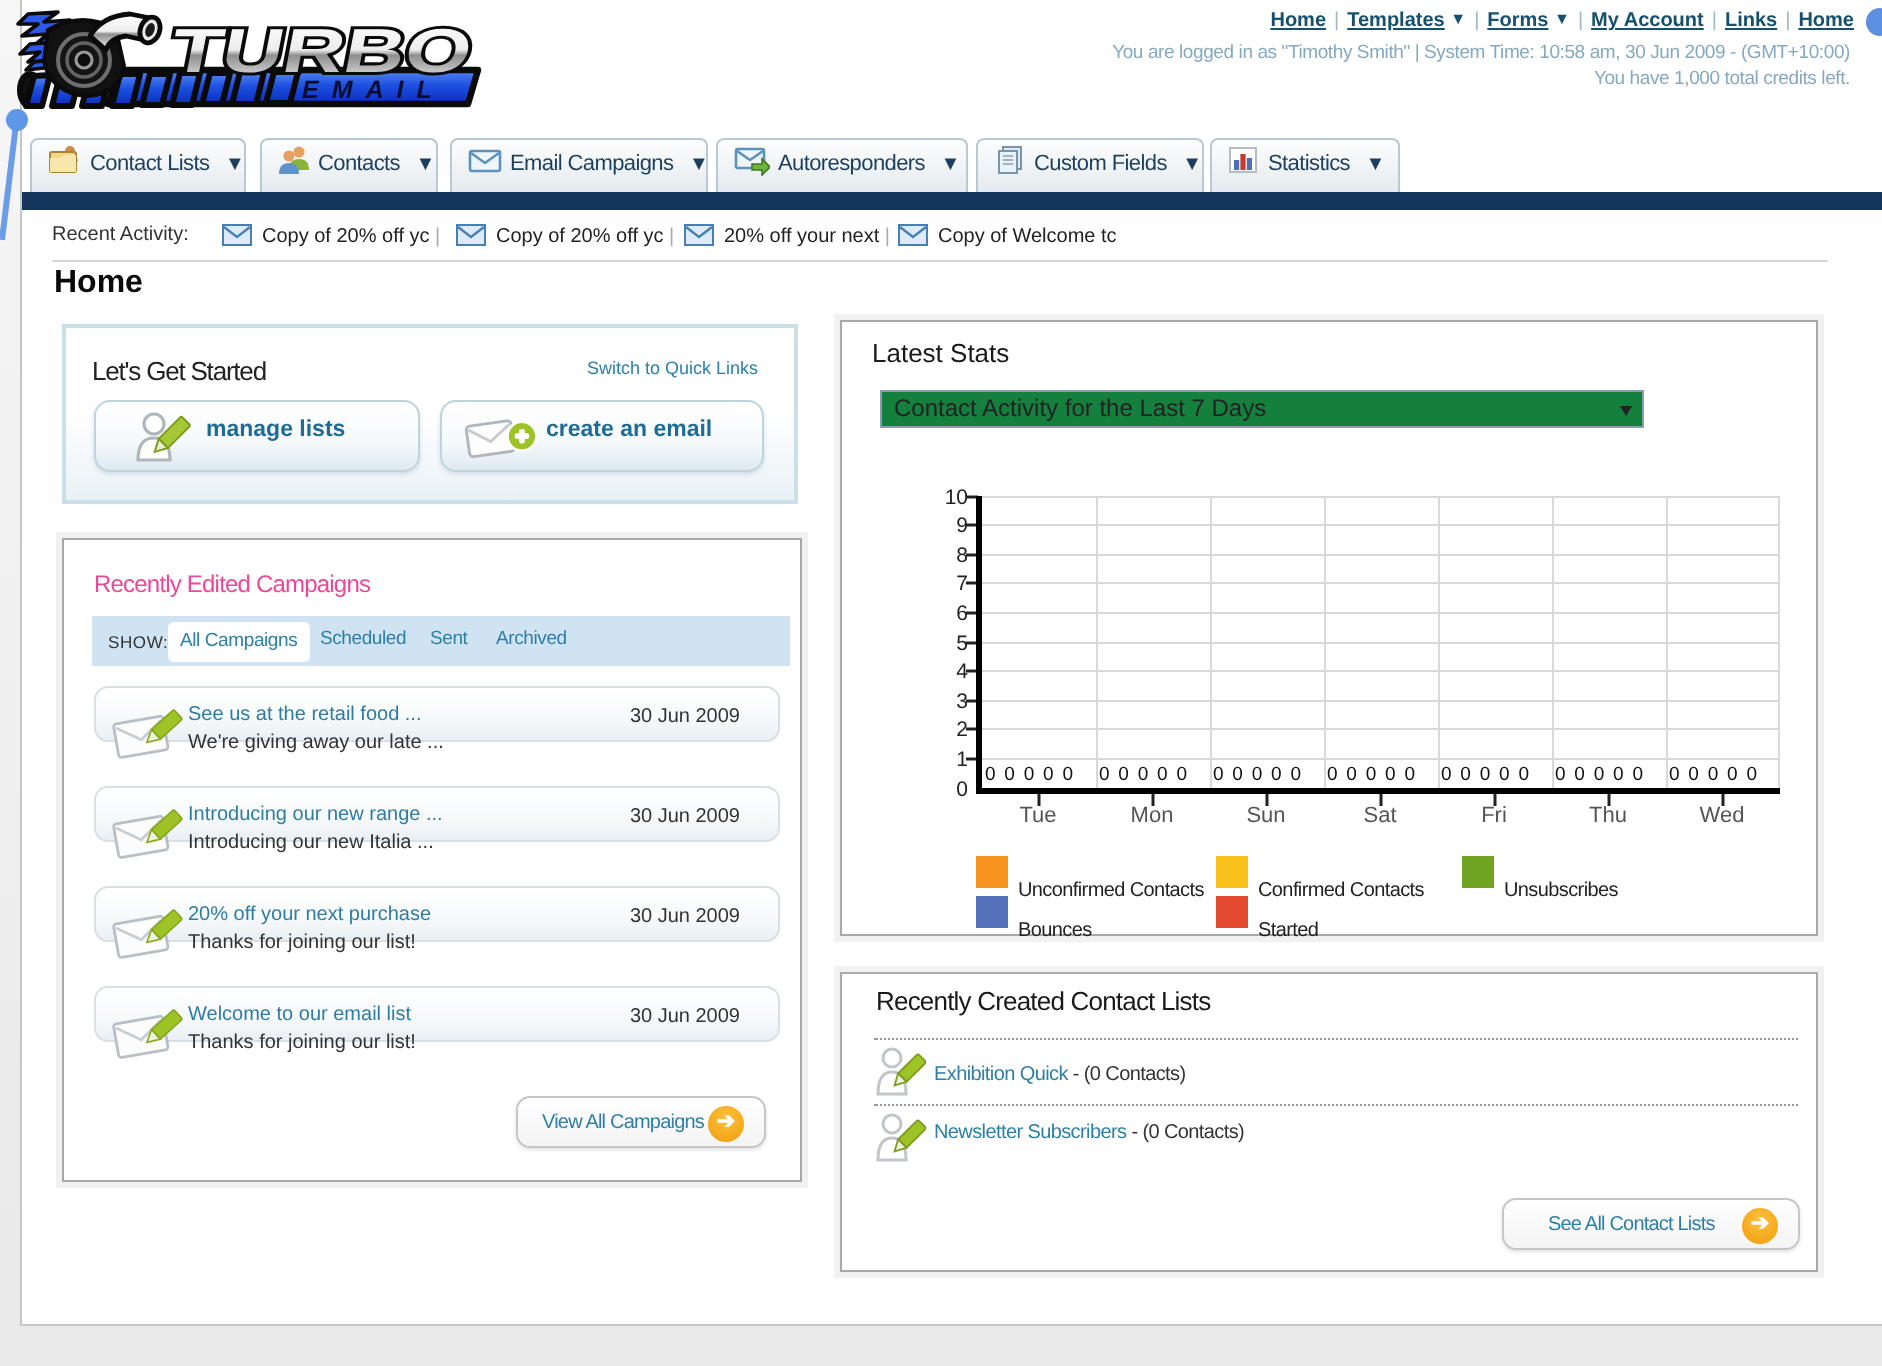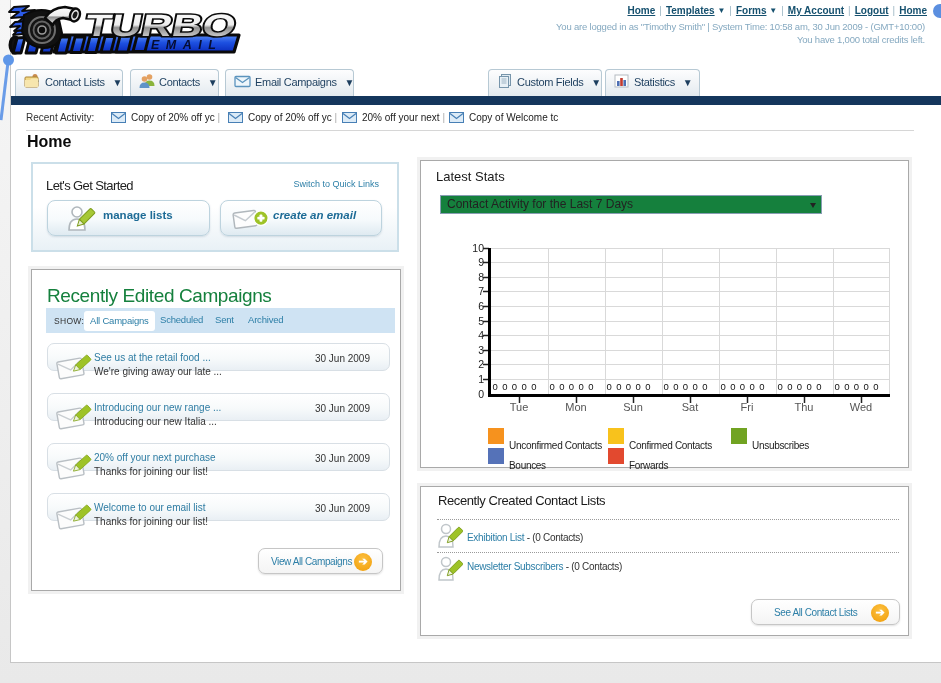--- a/index.html
+++ b/index.html
@@ -27,21 +27,21 @@
 #recent .bar { position:absolute; left:15px; top:23px; width:888px; border-top:1px solid #d6d6d6; }
 #home-h1 { position:absolute; left:16px; top:133px; font-size:16px; font-weight:bold; color:#0a0a0a; }
 
 #lgs { position:absolute; left:20px; top:162px; width:368px; height:90px; border:2px solid #cbdfe9; background:linear-gradient(#ffffff 50%,#e9f1f6); }
 #lgs h2 { position:absolute; left:13px; top:14px; font-size:13px; font-weight:normal; color:#222; letter-spacing:-0.6px; }
 #lgs .switch { position:absolute; right:18px; top:15px; font-size:9px; color:#2d7fa7; }
 .bigbtn { position:absolute; top:36px; height:36px; border:1px solid #bdd3de; border-radius:8px; background:linear-gradient(#ffffff,#f6fafc 55%,#dfeaf1); box-shadow:0 1px 2px rgba(150,170,185,.35); color:#1d6b96; font-weight:bold; font-size:11.5px; }
 
 .panel { position:absolute; background:#fff; border:1px solid #a9a9a9; box-shadow:0 0 0 3px rgba(210,210,210,.3); }
 #camps { left:20px; top:269px; width:370px; height:322px; }
-#camps h2 { position:absolute; left:15px; top:15px; font-size:19px; font-weight:normal; color:#15803d; letter-spacing:-0.4px; }
+#camps h2 { position:absolute; left:15px; top:15px; font-size:12px; font-weight:normal; color:#ec4899; letter-spacing:-0.4px; }
 #showbar { position:absolute; left:14px; top:38px; width:349px; height:25px; background:#cfe3f3; font-size:9.5px; color:#2d7fa7; letter-spacing:-0.2px; }
 #showbar .sh { position:absolute; left:8px; top:8px; font-size:8.5px; color:#333; letter-spacing:0.3px; }
 #showbar .pill { position:absolute; left:38px; top:3px; height:20px; line-height:20px; padding:0 6px; background:#fff; border-radius:3px; color:#2d7fa7; }
 #showbar a { color:#2d7fa7; position:absolute; top:6px; }
 .citem { position:absolute; left:15px; width:343px; height:28px; border:1px solid #d8dfe5; border-radius:7px; background:linear-gradient(#ffffff,#f7fafb 55%,#e9eff4); }
 .citem .t1 { position:absolute; left:46px; top:8px; font-size:10px; color:#2e7ca3; }
 .citem .t2 { position:absolute; left:46px; top:22px; font-size:10px; color:#333; }
 .citem .dt { position:absolute; right:19px; top:9px; font-size:10px; color:#333; }
 .cicon { position:absolute; left:8px; top:9px; }
 .navbtn { position:absolute; height:26px; border:1px solid #c6c6c6; border-radius:7px; background:linear-gradient(#ffffff,#f4f4f4); font-size:10px; color:#2d7fa7; box-shadow:0 1px 2px rgba(0,0,0,.12); }
@@ -58,21 +58,21 @@
 #clists { left:409px; top:486px; width:489px; height:150px; }
 #clists h2 { position:absolute; left:17px; top:6px; font-size:13px; font-weight:normal; color:#1a1a1a; letter-spacing:-0.4px; }
 .dots { position:absolute; left:16px; width:462px; border-top:1px dotted #9a9a9a; }
 .clrow { position:absolute; left:46px; font-size:10px; color:#333; white-space:nowrap; letter-spacing:-0.3px; }
 .clrow a { color:#2d7fa7; }
 </style>
 </head>
 <body>
 <div id="page">
 
-  <div id="toplinks"><a href="#">Home</a><span class="sep">|</span><a href="#">Templates</a> <span class="dn">▼</span><span class="sep">|</span><a href="#">Forms</a> <span class="dn">▼</span><span class="sep">|</span><a href="#">My Account</a><span class="sep">|</span><a href="#">Logout</a><span class="sep">|</span><a href="#">Home</a></div>
+  <div id="toplinks"><a href="#">Home</a><span class="sep">|</span><a href="#">Templates</a> <span class="dn">▼</span><span class="sep">|</span><a href="#">Forms</a> <span class="dn">▼</span><span class="sep">|</span><a href="#">My Account</a><span class="sep">|</span><a href="#">Links</a><span class="sep">|</span><a href="#">Home</a></div>
   <div class="loginfo" style="top:21px;">You are logged in as "Timothy Smith" | System Time: 10:58 am, 30 Jun 2009 - (GMT+10:00)</div>
   <div class="loginfo" style="top:34px;">You have 1,000 total credits left.</div>
 
   <svg class="abs" style="left:-3px; top:3px;" width="234" height="52" viewBox="0 0 234 52">
     <defs>
       <linearGradient id="chrome" x1="0" y1="0" x2="0" y2="1">
         <stop offset="0" stop-color="#ffffff"></stop>
         <stop offset="0.48" stop-color="#ededed"></stop>
         <stop offset="0.56" stop-color="#8f8f8f"></stop>
         <stop offset="0.8" stop-color="#c6c6c6"></stop>
@@ -136,20 +136,25 @@
   <div class="tab" style="left:119px; width:89px; padding-left:8px;"><span class="ic"><svg width="16" height="16" viewBox="0 0 16 16">
           <circle cx="10.5" cy="4" r="2.8" fill="#e4a162"></circle>
           <path d="M5.5,13 Q5.5,7.5 10.5,7.5 Q15.5,7.5 15.5,13 Z" fill="#8ab43c"></path>
           <circle cx="5.5" cy="6" r="2.8" fill="#e4a162"></circle>
           <path d="M0.5,15 Q0.5,9.5 5.5,9.5 Q10.5,9.5 10.5,15 Z" fill="#5e93c8"></path>
         </svg></span>Contacts <span class="dn">▼</span></div>
   <div class="tab" style="left:214px; width:129px; padding-left:8px;"><span class="ic"><svg width="17" height="16" viewBox="0 0 17 16">
           <rect x="1" y="3.5" width="15" height="10" rx="1" fill="#eef6fb" stroke="#5b93bd" stroke-width="1.3"></rect>
           <path d="M1.5,4.5 L8.5,9.5 L15.5,4.5" fill="none" stroke="#5b93bd" stroke-width="1.3"></path>
         </svg></span>Email Campaigns <span class="dn">▼</span></div>
+  <div class="tab" style="left:347px; width:126px; padding-left:8px;"><span class="ic"><svg width="18" height="16" viewBox="0 0 18 16">
+          <rect x="1" y="2.5" width="14" height="9.5" rx="1" fill="#eef6fb" stroke="#5b93bd" stroke-width="1.3"></rect>
+          <path d="M1.5,3.5 L8,8 L14.5,3.5" fill="none" stroke="#5b93bd" stroke-width="1.3"></path>
+          <path d="M9,10 L14,10 L14,7.5 L18,11.5 L14,15.5 L14,13 L9,13 Z" fill="#6fb43c" stroke="#3d7a1e" stroke-width="0.8"></path>
+        </svg></span>Autoresponders <span class="dn">▼</span></div>
   <div class="tab" style="left:477px; width:114px; padding-left:8px;"><span class="ic"><svg width="16" height="16" viewBox="0 0 16 16">
           <rect x="4.5" y="1.5" width="9" height="11" fill="#dfeaf2" stroke="#7795ab" stroke-width="1"></rect>
           <rect x="2.5" y="3.5" width="9" height="11" fill="#e8f0f6" stroke="#7795ab" stroke-width="1"></rect>
           <path d="M4.5,6 h5 M4.5,8 h5 M4.5,10 h5" stroke="#9eb4c4" stroke-width="1"></path>
         </svg></span>Custom Fields <span class="dn">▼</span></div>
   <div class="tab" style="left:594px; width:95px; padding-left:8px;"><span class="ic"><svg width="16" height="16" viewBox="0 0 16 16">
           <rect x="1" y="2" width="13" height="12" fill="#fff" stroke="#b5bcc2" stroke-width="1"></rect>
           <rect x="3" y="8" width="2.6" height="5" fill="#4d6fb4"></rect>
           <rect x="6.2" y="5" width="2.6" height="8" fill="#c43b2f"></rect>
           <rect x="9.4" y="7" width="2.6" height="6" fill="#4d6fb4"></rect>
@@ -186,21 +191,21 @@
         <span class="abs" style="left:55px; top:8px; white-space:nowrap;">manage lists</span>
         <span class="abs" style="left:16px; top:3px;"><svg width="32" height="30" viewBox="0 0 32 30">
             <circle cx="13" cy="8" r="5" fill="#fff" stroke="#b0b7bc" stroke-width="1.6"></circle>
             <path d="M5,26 Q5,15 13,15 Q21,15 21,26 Z" fill="#fff" stroke="#b0b7bc" stroke-width="1.6"></path>
             <g transform="rotate(45 21 14)">
               <rect x="18" y="3" width="6.5" height="16" rx="1" fill="#a6c836" stroke="#7d9c1d" stroke-width="1"></rect>
               <path d="M18,19 L24.5,19 L21.2,25 Z" fill="#e7edd3" stroke="#7d9c1d" stroke-width="1"></path>
             </g>
           </svg></span>
       </div>
-    <div class="bigbtn" style="left:187px; width:162px;font-style:italic;">
+    <div class="bigbtn" style="left:187px; width:162px;">
         <span class="abs" style="left:52px; top:8px; white-space:nowrap;">create an email</span>
         <span class="abs" style="left:11px; top:5px;"><svg width="38" height="26" viewBox="0 0 42 28">
             <g transform="rotate(-8 14 14)">
               <rect x="2" y="6" width="25" height="17" rx="2" fill="#fdfdfd" stroke="#b0b7bc" stroke-width="1.6"></rect>
               <path d="M3,8 L14.5,16 L26,8" fill="none" stroke="#c5cbd0" stroke-width="1.6"></path>
             </g>
             <circle cx="32" cy="13" r="8" fill="#9ec327" stroke="#fff" stroke-width="1.5"></circle>
             <rect x="28" y="11.4" width="8" height="3.2" rx="1" fill="#fff"></rect>
             <rect x="30.4" y="9" width="3.2" height="8" rx="1" fill="#fff"></rect>
           </svg></span>
@@ -408,36 +413,36 @@
     <div class="leg" style="left:310px; top:267px;">
         <span class="sw" style="background:#71a322;"></span>
         <span class="tx">Unsubscribes</span>
       </div>
     <div class="leg" style="left:67px; top:287px;">
         <span class="sw" style="background:#5572b8;"></span>
         <span class="tx">Bounces</span>
       </div>
     <div class="leg" style="left:187px; top:287px;">
         <span class="sw" style="background:#e2492f;"></span>
-        <span class="tx">Forwards</span>
+        <span class="tx">Started</span>
       </div>
   </div>
 
   <div class="panel" id="clists">
     <h2>Recently Created Contact Lists</h2>
     <div class="dots" style="top:32px;"></div>
     <span class="abs" style="left:16px; top:36px;"><svg width="26" height="30" viewBox="0 0 26 30">
           <circle cx="9" cy="6" r="4.5" fill="#fff" stroke="#c0c6ca" stroke-width="1.5"></circle>
           <path d="M2,24 Q2,13 9,13 Q16,13 16,24 Z" fill="#fff" stroke="#c0c6ca" stroke-width="1.5"></path>
           <g transform="rotate(45 17 13)">
             <rect x="14" y="3" width="6" height="14" rx="1" fill="#9ec327" stroke="#7d9c1d" stroke-width="0.9"></rect>
             <path d="M14,17 L20,17 L17,22.5 Z" fill="#edf2dd" stroke="#7d9c1d" stroke-width="0.9"></path>
           </g>
         </svg></span>
-    <div class="clrow" style="top:45px;"><a href="#">Exhibition List</a> - (0 Contacts)</div>
+    <div class="clrow" style="top:45px;"><a href="#">Exhibition Quick</a> - (0 Contacts)</div>
     <div class="dots" style="top:65px;"></div>
     <span class="abs" style="left:16px; top:69px;"><svg width="26" height="30" viewBox="0 0 26 30">
           <circle cx="9" cy="6" r="4.5" fill="#fff" stroke="#c0c6ca" stroke-width="1.5"></circle>
           <path d="M2,24 Q2,13 9,13 Q16,13 16,24 Z" fill="#fff" stroke="#c0c6ca" stroke-width="1.5"></path>
           <g transform="rotate(45 17 13)">
             <rect x="14" y="3" width="6" height="14" rx="1" fill="#9ec327" stroke="#7d9c1d" stroke-width="0.9"></rect>
             <path d="M14,17 L20,17 L17,22.5 Z" fill="#edf2dd" stroke="#7d9c1d" stroke-width="0.9"></path>
           </g>
         </svg></span>
     <div class="clrow" style="top:74px;"><a href="#">Newsletter Subscribers</a> - (0 Contacts)</div>

